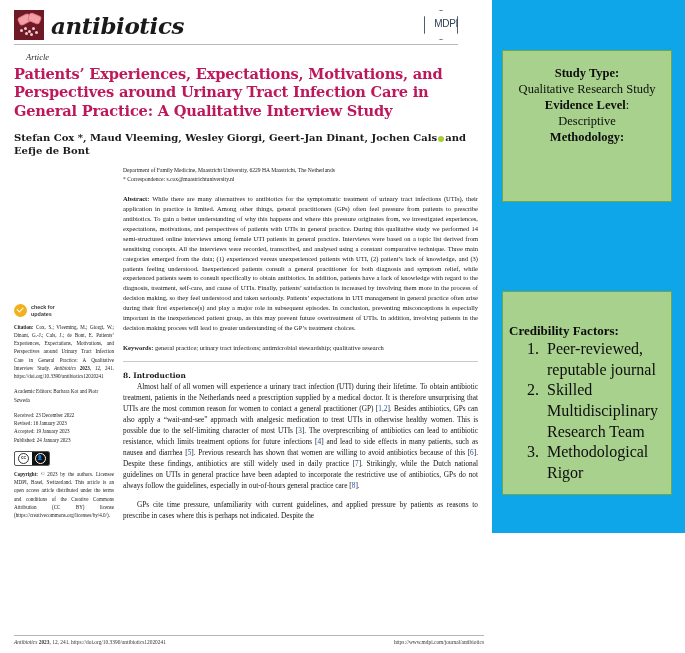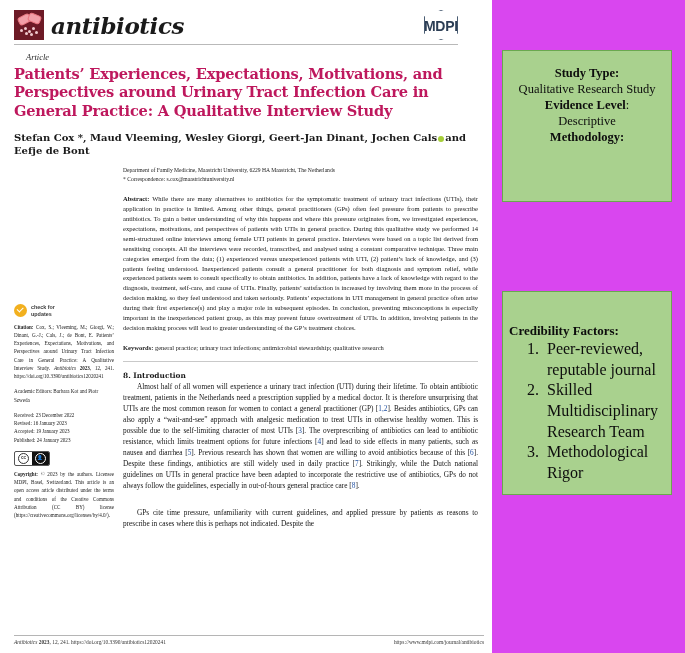--- a/index.html
+++ b/index.html
@@ -78,24 +78,24 @@
     margin-right: 24px;
   }
   .mdpi-logo .hex {
     position: absolute; inset: 0;
     border: 1.4px solid #4a5d73;
     clip-path: polygon(50% 0%, 100% 22%, 100% 78%, 50% 100%, 0% 78%, 0% 22%);
   }
   .mdpi-logo .txt {
     position: absolute;
     left: 0; right: 0; top: 8px;
-    text-align: left;
+    text-align: right;
     font-family: "Liberation Sans", sans-serif;
-    font-weight: bold;
-    font-size: 14px;
+    font-weight: normal;
+    font-size: 10px;
     color: #2c3e55;
     letter-spacing: -0.3px;
   }
   .rule {
     border-top: 1px solid #b9b9b9;
     margin: 2px 24px 0 0;
   }
 
   .kicker {
     font-style: italic;
@@ -233,21 +233,21 @@
     margin-bottom: 2px;
   }
   .body-p {
     font-size: 7.3px;
     line-height: 1.5;
     text-align: justify;
     text-indent: 14px;
     margin: 0;
     color: #131313;
   }
-  .body-p + .body-p { margin-top: 16px; }
+  .body-p + .body-p { margin-top: 8px; }
   .ref { color: #1f4fa0; }
 
   .footer {
     position: absolute;
     left: 14px;
     right: 8px;
     bottom: 8px;
   }
   .footer .fr { border-top: 1px solid #b5b5b5; margin-bottom: 3px; }
   .footer .frow {
@@ -257,22 +257,22 @@
     color: #333;
   }
   .footer .frow b { font-weight: bold; }
 
   
   .sidepanel {
     position: absolute;
     left: 492px;
     top: 0;
     width: 193px;
-    height: 653px;
-    background: #d946ef;
+    height: 533px;
+    background: #0ea5e9;
   }
   .greenbox {
     position: absolute;
     background: #a9d18e;
     border: 1px solid #6aa84f;
     box-sizing: border-box;
     font-family: "Liberation Serif", serif;
     color: #0d0d0d;
     text-align: center;
   }

